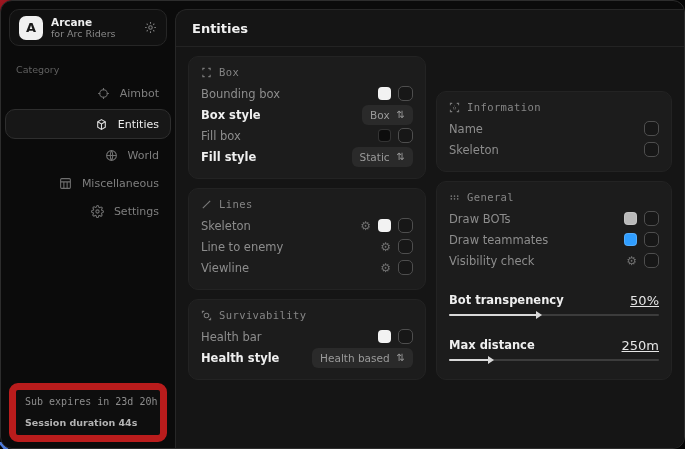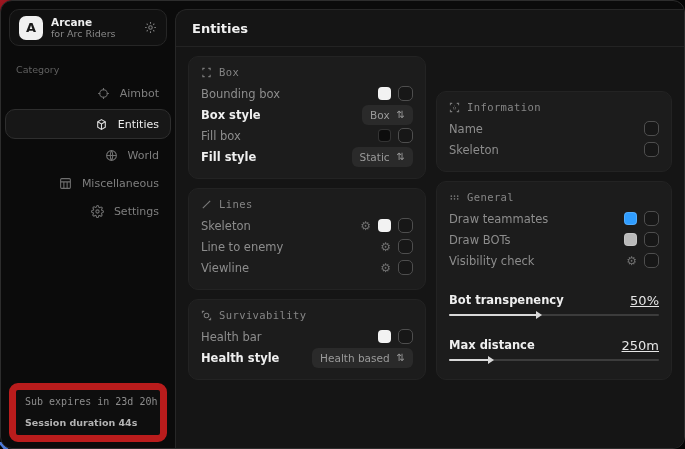--- a/index.html
+++ b/index.html
@@ -292,30 +292,30 @@
                     <circle cx="12" cy="9" r="1.8"></circle>
                     <circle cx="19" cy="9" r="1.8"></circle>
                     <circle cx="5" cy="15" r="1.8"></circle>
                     <circle cx="12" cy="15" r="1.8"></circle>
                     <circle cx="19" cy="15" r="1.8"></circle>
                   </svg>
               </span>
               <span>General</span>
             </div>
             <div class="row">
+              <span class="lbl">Draw BOTs</span>
+              <span class="ctrls">
+                <span class="swatch" style="background: rgb(185, 185, 185);"></span>
+                <span class="checkbox"></span>
+              </span>
+            </div>
+            <div class="row">
               <span class="lbl">Draw teammates</span>
               <span class="ctrls">
                 <span class="swatch" style="background: rgb(47, 157, 255);"></span>
-                <span class="checkbox"></span>
-              </span>
-            </div>
-            <div class="row">
-              <span class="lbl">Draw BOTs</span>
-              <span class="ctrls">
-                <span class="swatch" style="background: rgb(185, 185, 185);"></span>
                 <span class="checkbox"></span>
               </span>
             </div>
             <div class="row">
               <span class="lbl">Visibility check</span>
               <span class="ctrls">
                 <span class="gear">⚙</span>
                 <span class="checkbox"></span>
               </span>
             </div>

